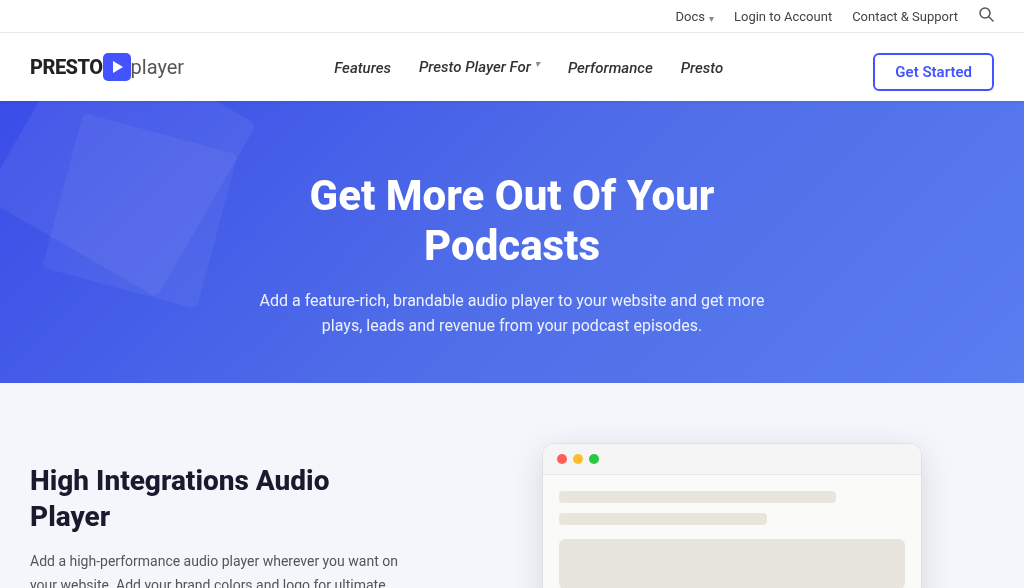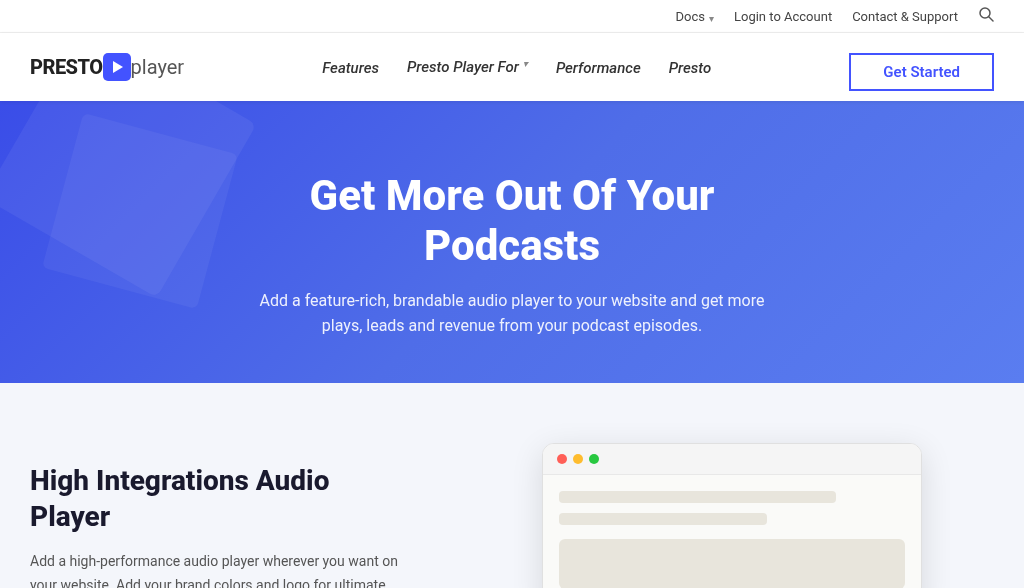--- a/index.html
+++ b/index.html
@@ -101,22 +101,22 @@
       gap: 4px;
     }
     .nav-links .chevron-down {
       font-size: 10px;
       color: #888;
     }
     .get-started-btn {
       background: #fff;
       border: 2px solid #4353ff;
       color: #4353ff;
-      padding: 8px 32px;
-      border-radius: 0;
+      padding: 8px 20px;
+      border-radius: 6px;
       font-size: 15px;
       font-weight: 600;
       cursor: pointer;
       text-decoration: none;
       margin-top: 10px;
     }
 
     
     .hero {
       background: linear-gradient(135deg, #3a4de8 0%, #4f6de8 50%, #5a7df0 100%);

